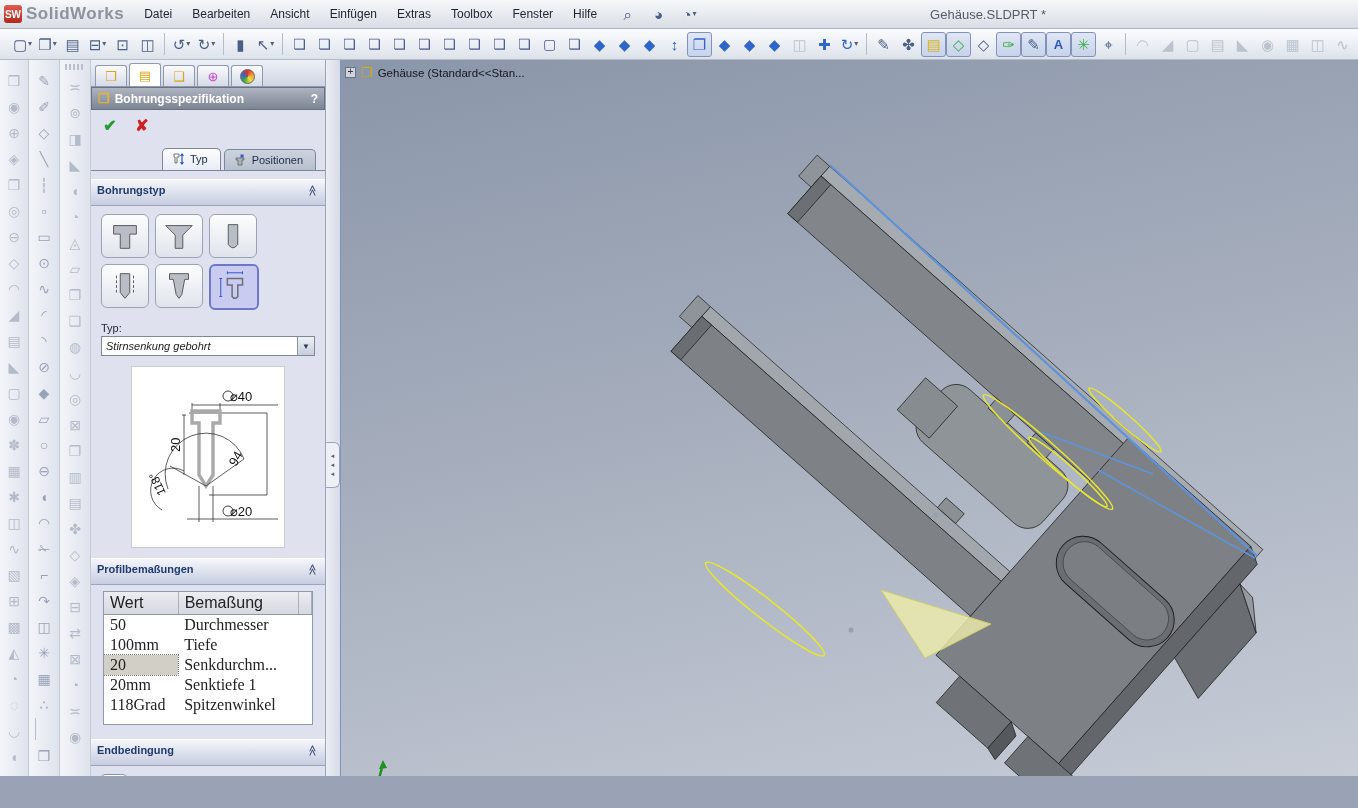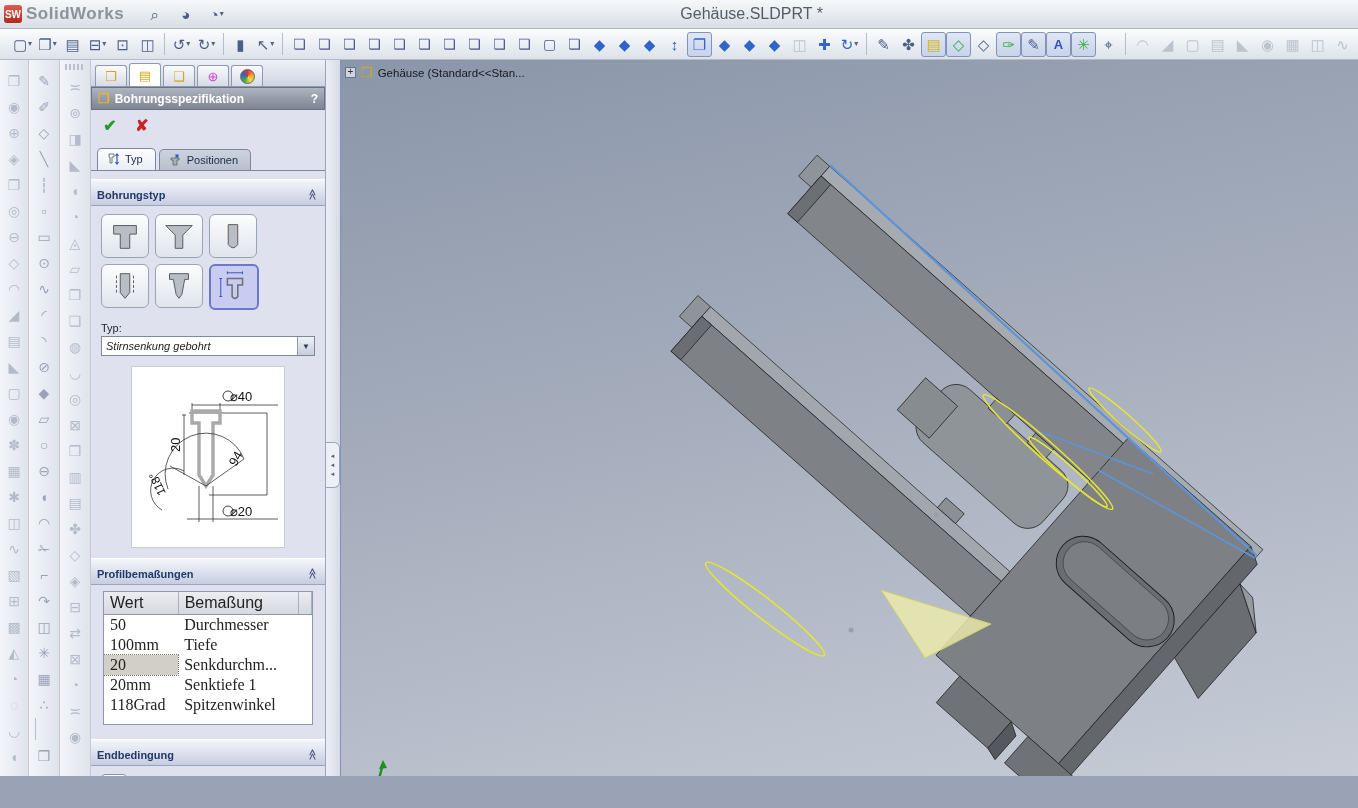--- a/index.html
+++ b/index.html
@@ -10,21 +10,21 @@
   .titlebar{height:28px;display:flex;align-items:center;
     background:linear-gradient(#f6f8fa,#d9dee5);border-bottom:1px solid #aeb6c2;}
   .logo{display:flex;align-items:center;gap:4px;padding:0 10px 0 4px;}
   .logo .sw{width:18px;height:18px;background:linear-gradient(#e05a4f,#b02a20);
     color:#fff;font-weight:bold;font-size:10px;display:flex;align-items:center;justify-content:center;border-radius:3px;}
   .logo .brand{font-size:17px;font-weight:bold;color:#8d939c;letter-spacing:.5px;}
   .menus{display:flex;align-items:center;height:100%;}
   .menu-item{padding:0 10px;line-height:27px;color:#1d2330;cursor:default;}
   .tb-round{display:flex;align-items:center;gap:6px;padding:0 8px;color:#8a93a4;font-size:14px;}
   .tb-round span{cursor:default;}
-  .win-title{flex:1;text-align:center;color:#555c68;font-size:16px;padding-right:92px;}
+  .win-title{flex:1;text-align:center;color:#555c68;font-size:13px;padding-right:92px;}
   
   .toolbar{height:30px;display:flex;align-items:center;padding-left:4px;
     background:linear-gradient(#fbfcfe,#dde2ea);border-bottom:1px solid #b4bcc8;}
   .grip{width:6px;height:20px;margin:0 3px;
     background:repeating-linear-gradient(0deg,#b9c0cc 0 2px,transparent 2px 4px);}
   .vgrip{height:6px;width:20px;margin:4px auto;
     background:repeating-linear-gradient(90deg,#b9c0cc 0 2px,transparent 2px 4px);}
   .ticon{min-width:23px;height:23px;display:flex;align-items:center;justify-content:center;
     border:1px solid transparent;border-radius:3px;color:#4a5f86;font-size:15px;line-height:1;cursor:default;}
   .ticon .drop{font-size:8px;color:#56617a;margin-left:1px;}
@@ -55,25 +55,25 @@
   .pm-tabs .ticon.active{background:#fff;height:22px;}
   .ball{width:13px;height:13px;border-radius:50%;display:inline-block;
     background:conic-gradient(#e03030,#f2a030,#efe040,#44aa44,#3366cc,#e03030);border:1px solid #666;}
   .pm-header{height:21px;display:flex;align-items:center;gap:5px;padding:0 6px;
     background:linear-gradient(#aeb4c0,#7d8492);border:1px solid #6a7180;color:#fff;font-weight:bold;font-size:12px;}
   .pm-header .hico{color:#e8b52a;font-size:13px;}
   .pm-header .help{margin-left:auto;font-weight:bold;cursor:default;}
   .pm-actions{display:flex;gap:10px;padding:5px 8px;}
   .pm-actions .act{width:22px;height:20px;font-size:16px;font-weight:bold;display:flex;align-items:center;justify-content:center;cursor:default;}
   .ok{color:#1f9e2c;} .cancel{color:#cc2222;}
-  .typ-tabs{display:flex;align-items:flex-end;padding:6px 6px 0 6px;border-bottom:1px solid #7c879c;margin-top:2px;}
+  .typ-tabs{display:flex;align-items:flex-end;padding:6px 6px 0 6px;border-bottom:1px solid #7c879c;margin-top:2px;justify-content:flex-end;}
   .typ-tab{display:flex;align-items:center;gap:5px;padding:3px 12px 3px 8px;border:1px solid #7c879c;border-bottom:none;
     border-radius:5px 5px 0 0;background:linear-gradient(#cdd3de,#b9c0cd);margin-right:3px;color:#1a2b4a;cursor:default;}
   .typ-tab.active{background:linear-gradient(#fdfdfe,#e9edf5);padding-bottom:4px;font-weight:normal;}
-  .section-h{height:17px;display:flex;align-items:flex-end;padding:4px 6px;margin-top:8px;
+  .section-h{height:17px;display:flex;align-items:flex-start;padding:4px 6px;margin-top:8px;
     background:linear-gradient(#f4f6fa,#c7cde0);border-top:1px solid #fff;border-bottom:1px solid #9aa5bd;
     color:#1f3a6e;font-weight:bold;}
   .section-h .chev{margin-left:auto;display:inline-block;transform:rotate(90deg);color:#44507a;font-weight:normal;}
   .hole-grid{display:grid;grid-template-columns:repeat(3,48px);gap:6px;padding:8px 10px 4px 10px;}
   .hole-btn{width:46px;height:42px;border:1px solid #9aa3b6;border-radius:6px;
     background:linear-gradient(#fcfdfe,#e0e4eb);display:flex;align-items:center;justify-content:center;cursor:default;}
   .hole-btn.selected{background:#c9ccf0;border:2px solid #6d79c8;}
   .lbl{padding:8px 10px 2px 10px;color:#1a2233;}
   .select{display:flex;height:18px;border:1px solid #7f8898;background:#fff;margin:0 10px;align-items:center;font-style:italic;}
   .select .val{flex:1;padding:0 4px;white-space:nowrap;overflow:hidden;}
@@ -106,20 +106,30 @@
 </head>
 <body>
 
 <div class="screen">
 
   <div class="titlebar">
     <div class="logo">
       <div class="sw">SW</div>
       <div class="brand">SolidWorks</div>
     </div>
+    <div class="menus">
+        <span class="menu-item">Datei</span>
+        <span class="menu-item">Bearbeiten</span>
+        <span class="menu-item">Ansicht</span>
+        <span class="menu-item">Einfügen</span>
+        <span class="menu-item">Extras</span>
+        <span class="menu-item">Toolbox</span>
+        <span class="menu-item">Fenster</span>
+        <span class="menu-item">Hilfe</span>
+      </div>
     <div class="tb-round">
         <div class="ticon ">
           <span>⌕</span>
         </div>
         <div class="ticon ">
           <span>◕</span>
         </div>
         <div class="ticon ">
           <span>◔</span>
           <span class="drop">▾</span>

